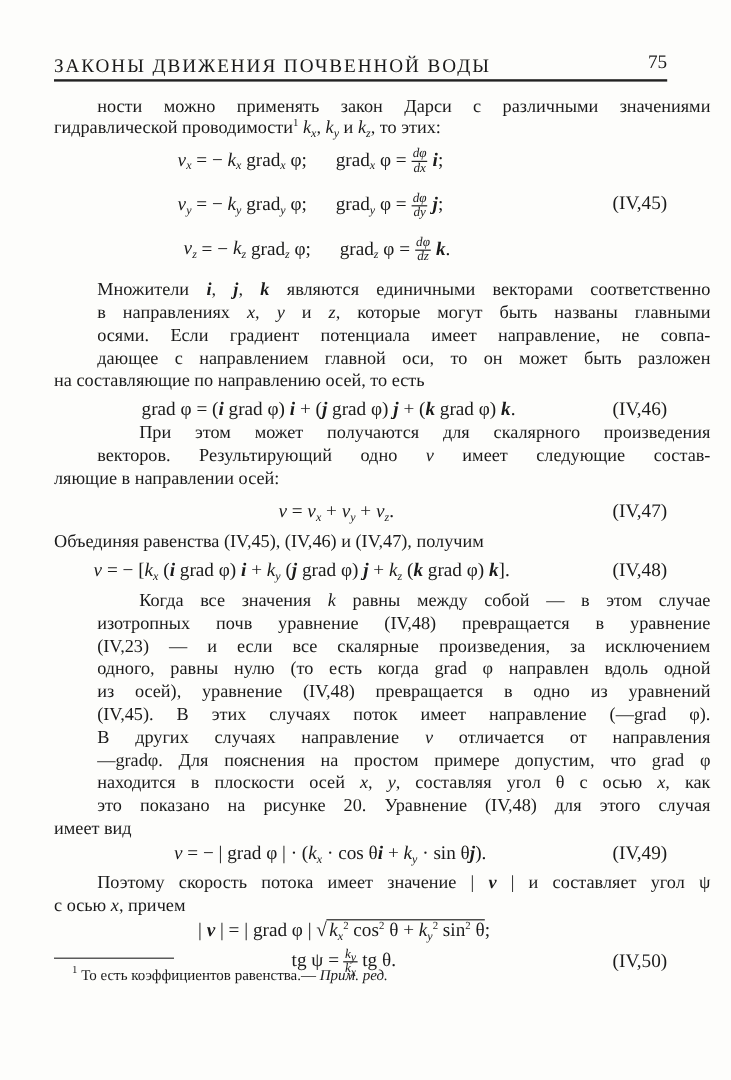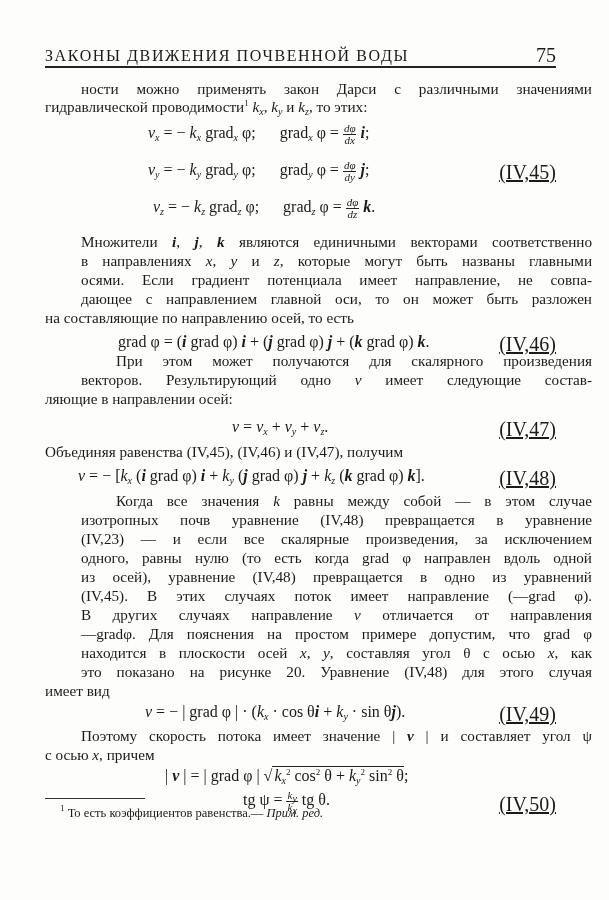--- a/index.html
+++ b/index.html
@@ -1,27 +1,27 @@
 <!DOCTYPE html>
 <html><head>
 <meta charset="utf-8">
 <style>
   html, body { margin:0; padding:0; }
   body { width:609px; height:900px; background:#fdfdfb; position:relative; overflow:hidden;
          font-family:"Liberation Serif","DejaVu Serif",serif; color:#1a1a1a; }
   .abs { position:absolute; }
   .running-head { left:45px; top:44px; width:511px; height:20px; }
   .rh-title { position:absolute; left:0; right:0; text-align:left; font-size:16px; letter-spacing:1.6px; top:3px; }
-  .rh-page { position:absolute; right:0; top:0; font-size:20px; }
+  .rh-page { position:absolute; right:0; top:0; font-size:16px; }
   .rh-rule { left:45px; top:66px; width:511px; height:1.5px; background:#222; }
   .line { position:absolute; left:45px; width:511px; font-size:15.2px; line-height:18px; white-space:nowrap; }
   .just { text-align:justify; text-align-last:justify;margin-left:36px; }
   .indent { left:80px; width:476px; }
   .eq { position:absolute; font-size:16px; white-space:nowrap; }
-  .eqnum { position:absolute; right:53px; font-size:20px;text-decoration:underline; }
+  .eqnum { position:absolute; right:53px; font-size:16px; }
   i, .it { }
   b.vec { font-style:italic; font-weight:bold; }
   sub { font-size:10px; vertical-align:-3px; line-height:0; }
   sup { font-size:9px; vertical-align:6px; line-height:0; }
   .frac { display:inline-block; vertical-align:middle; text-align:center; font-size:11px; line-height:11px; font-style:italic; }
   .frac span { display:block; }
   .frac .num { border-bottom:1px solid #222; padding:0 1px; }
   .fn-rule { left:45px; top:796px; width:100px; height:1px; background:#333; }
   .footnote { left:60px; top:806px; font-size:12.5px; white-space:nowrap; }
   .sqrt { border-top:1px solid #222; padding-left:2px; }

